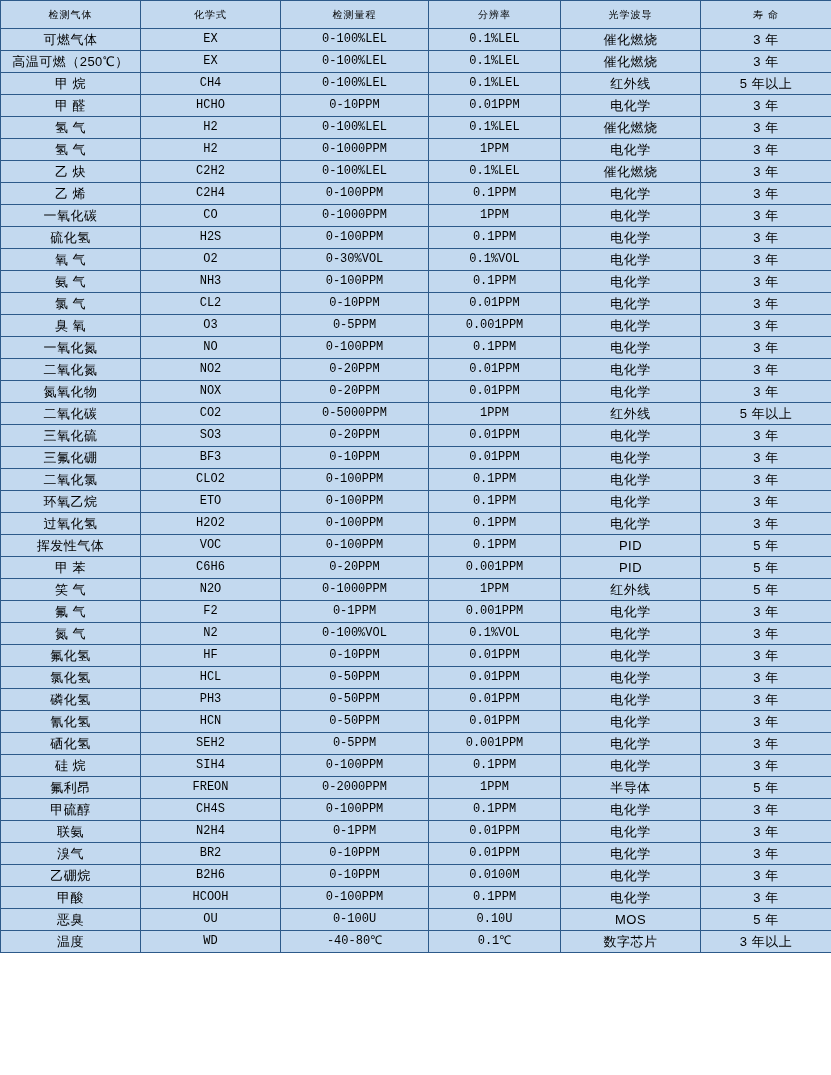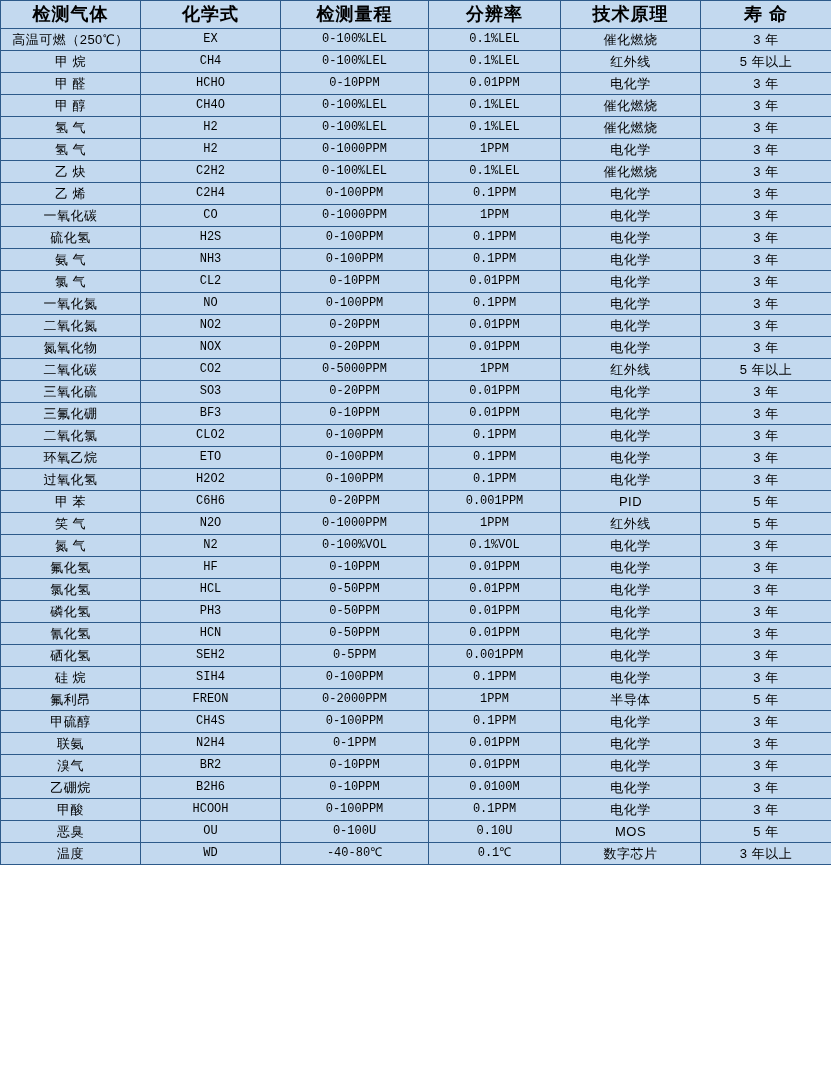--- a/index.html
+++ b/index.html
@@ -26,22 +26,22 @@
     height: 21px;
     line-height: 21px;
     font-size: 13px;
     letter-spacing: 0.5px;
     white-space: nowrap;
     overflow: hidden;
   }
   #gas-table thead th {
     height: 27px;
     line-height: 27px;
-    font-size: 18px;
-    font-weight: bold;
+    font-size: 10px;
+    font-weight: normal;
     letter-spacing: 1px;
     margin-top: 40px;
   }
   #gas-table td.code,
   #gas-table td.range,
   #gas-table td.res {
     font-family: "Liberation Mono", monospace;
     font-size: 12px;
     letter-spacing: 0;
   }
@@ -63,25 +63,33 @@
       <col class="c3">
       <col class="c4">
       <col class="c5">
   </colgroup>
   <thead>
     <tr>
       <th>检测气体</th>
       <th>化学式</th>
       <th>检测量程</th>
       <th>分辨率</th>
-      <th>技术原理</th>
+      <th>光学波导</th>
       <th>寿 命</th>
     </tr>
   </thead>
   <tbody id="table-body">
+      <tr>
+        <td class="name">可燃气体</td>
+        <td class="code">EX</td>
+        <td class="range">0-100%LEL</td>
+        <td class="res">0.1%LEL</td>
+        <td class="principle">催化燃烧</td>
+        <td class="life">3 年</td>
+      </tr>
       <tr>
         <td class="name">高温可燃（250℃）</td>
         <td class="code">EX</td>
         <td class="range">0-100%LEL</td>
         <td class="res">0.1%LEL</td>
         <td class="principle">催化燃烧</td>
         <td class="life">3 年</td>
       </tr>
       <tr>
         <td class="name">甲 烷</td>
@@ -93,28 +101,20 @@
       </tr>
       <tr>
         <td class="name">甲 醛</td>
         <td class="code">HCHO</td>
         <td class="range">0-10PPM</td>
         <td class="res">0.01PPM</td>
         <td class="principle">电化学</td>
         <td class="life">3 年</td>
       </tr>
       <tr>
-        <td class="name">甲 醇</td>
-        <td class="code">CH4O</td>
-        <td class="range">0-100%LEL</td>
-        <td class="res">0.1%LEL</td>
-        <td class="principle">催化燃烧</td>
-        <td class="life">3 年</td>
-      </tr>
-      <tr>
         <td class="name">氢 气</td>
         <td class="code">H2</td>
         <td class="range">0-100%LEL</td>
         <td class="res">0.1%LEL</td>
         <td class="principle">催化燃烧</td>
         <td class="life">3 年</td>
       </tr>
       <tr>
         <td class="name">氢 气</td>
         <td class="code">H2</td>
@@ -149,32 +149,48 @@
       </tr>
       <tr>
         <td class="name">硫化氢</td>
         <td class="code">H2S</td>
         <td class="range">0-100PPM</td>
         <td class="res">0.1PPM</td>
         <td class="principle">电化学</td>
         <td class="life">3 年</td>
       </tr>
       <tr>
+        <td class="name">氧 气</td>
+        <td class="code">O2</td>
+        <td class="range">0-30%VOL</td>
+        <td class="res">0.1%VOL</td>
+        <td class="principle">电化学</td>
+        <td class="life">3 年</td>
+      </tr>
+      <tr>
         <td class="name">氨 气</td>
         <td class="code">NH3</td>
         <td class="range">0-100PPM</td>
         <td class="res">0.1PPM</td>
         <td class="principle">电化学</td>
         <td class="life">3 年</td>
       </tr>
       <tr>
         <td class="name">氯 气</td>
         <td class="code">CL2</td>
         <td class="range">0-10PPM</td>
         <td class="res">0.01PPM</td>
+        <td class="principle">电化学</td>
+        <td class="life">3 年</td>
+      </tr>
+      <tr>
+        <td class="name">臭 氧</td>
+        <td class="code">O3</td>
+        <td class="range">0-5PPM</td>
+        <td class="res">0.001PPM</td>
         <td class="principle">电化学</td>
         <td class="life">3 年</td>
       </tr>
       <tr>
         <td class="name">一氧化氮</td>
         <td class="code">NO</td>
         <td class="range">0-100PPM</td>
         <td class="res">0.1PPM</td>
         <td class="principle">电化学</td>
         <td class="life">3 年</td>
@@ -237,36 +253,52 @@
       </tr>
       <tr>
         <td class="name">过氧化氢</td>
         <td class="code">H2O2</td>
         <td class="range">0-100PPM</td>
         <td class="res">0.1PPM</td>
         <td class="principle">电化学</td>
         <td class="life">3 年</td>
       </tr>
       <tr>
+        <td class="name">挥发性气体</td>
+        <td class="code">VOC</td>
+        <td class="range">0-100PPM</td>
+        <td class="res">0.1PPM</td>
+        <td class="principle">PID</td>
+        <td class="life">5 年</td>
+      </tr>
+      <tr>
         <td class="name">甲 苯</td>
         <td class="code">C6H6</td>
         <td class="range">0-20PPM</td>
         <td class="res">0.001PPM</td>
         <td class="principle">PID</td>
         <td class="life">5 年</td>
       </tr>
       <tr>
         <td class="name">笑 气</td>
         <td class="code">N2O</td>
         <td class="range">0-1000PPM</td>
         <td class="res">1PPM</td>
         <td class="principle">红外线</td>
         <td class="life">5 年</td>
       </tr>
       <tr>
+        <td class="name">氟 气</td>
+        <td class="code">F2</td>
+        <td class="range">0-1PPM</td>
+        <td class="res">0.001PPM</td>
+        <td class="principle">电化学</td>
+        <td class="life">3 年</td>
+      </tr>
+      <tr>
         <td class="name">氮 气</td>
         <td class="code">N2</td>
         <td class="range">0-100%VOL</td>
         <td class="res">0.1%VOL</td>
         <td class="principle">电化学</td>
         <td class="life">3 年</td>
       </tr>
       <tr>
         <td class="name">氟化氢</td>
         <td class="code">HF</td>

